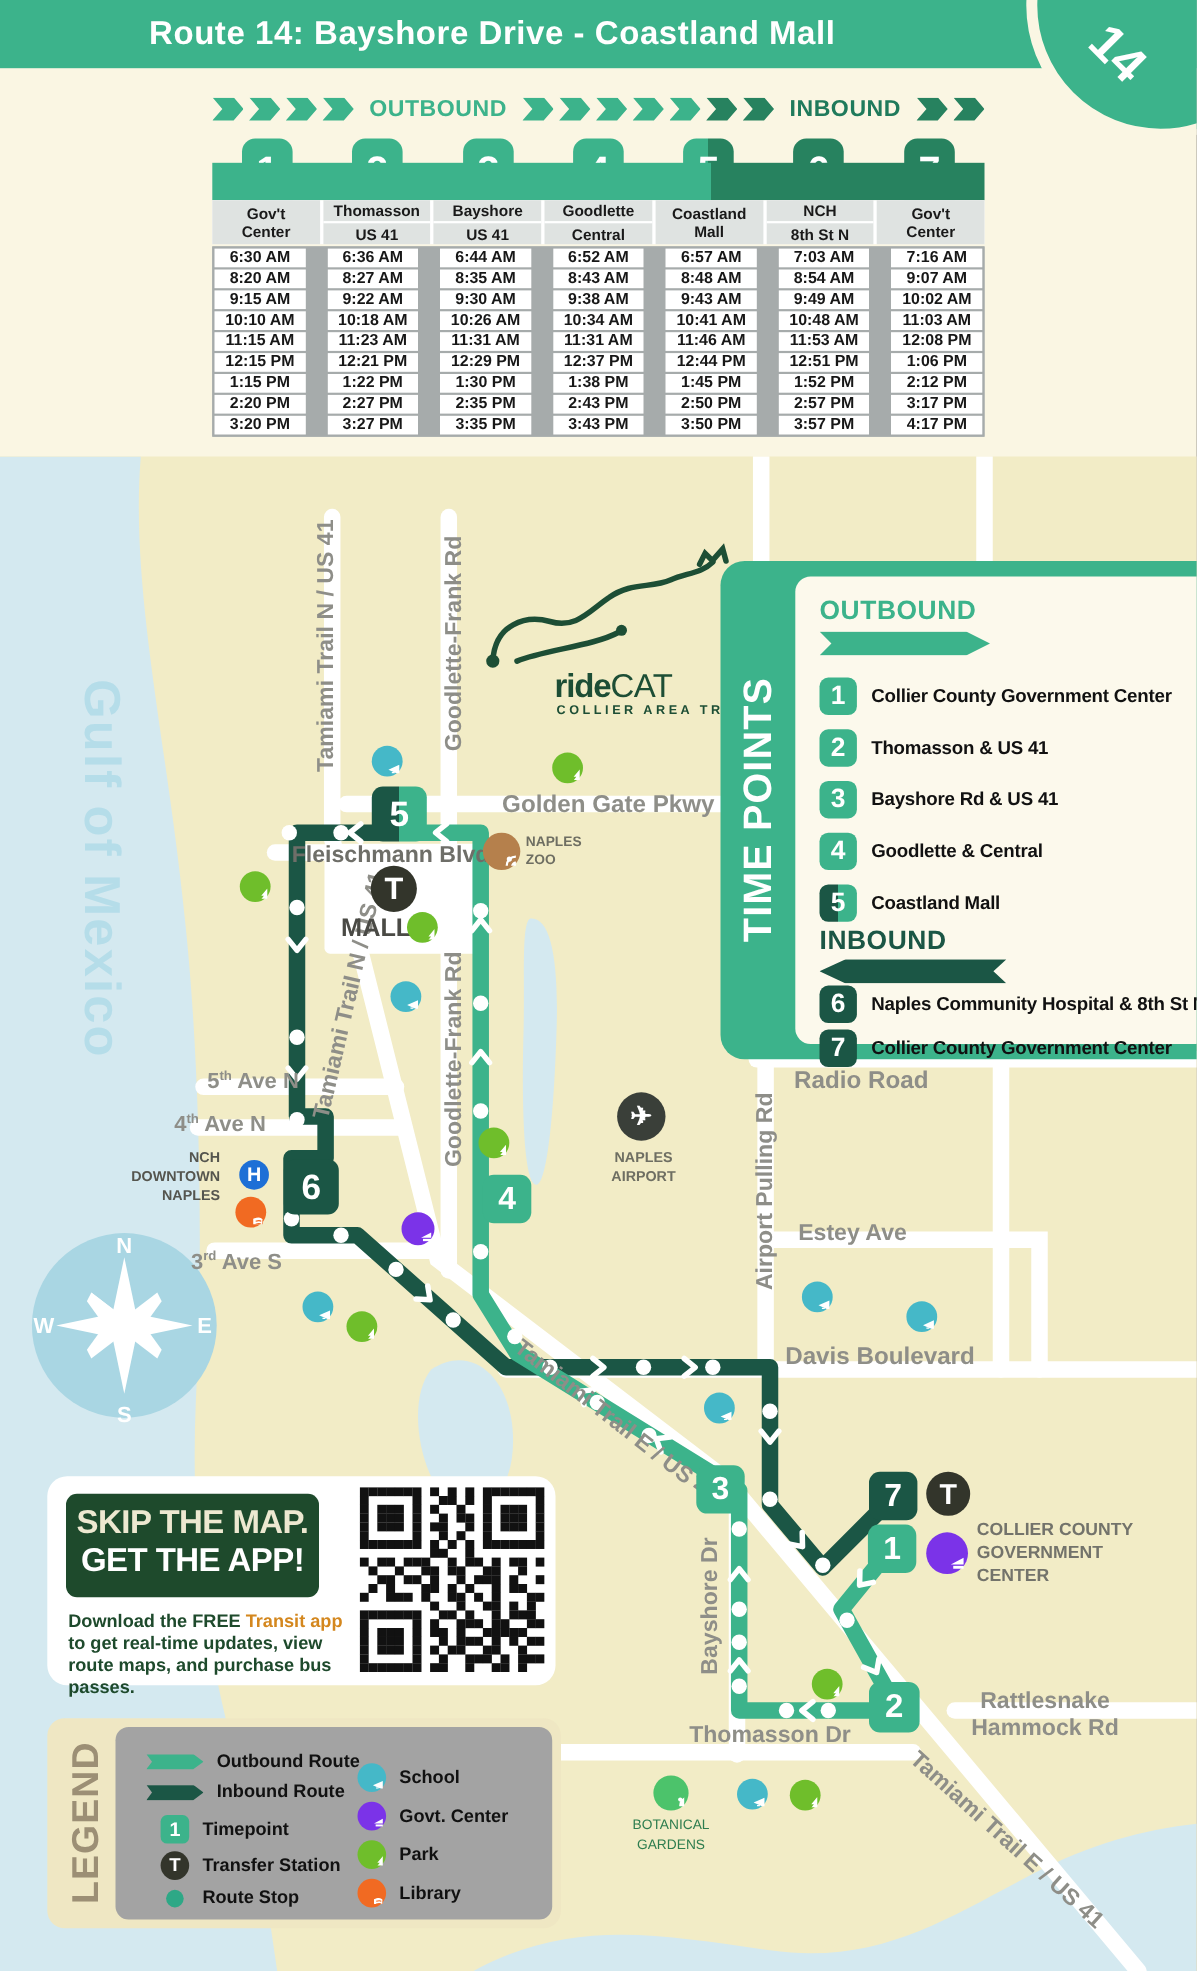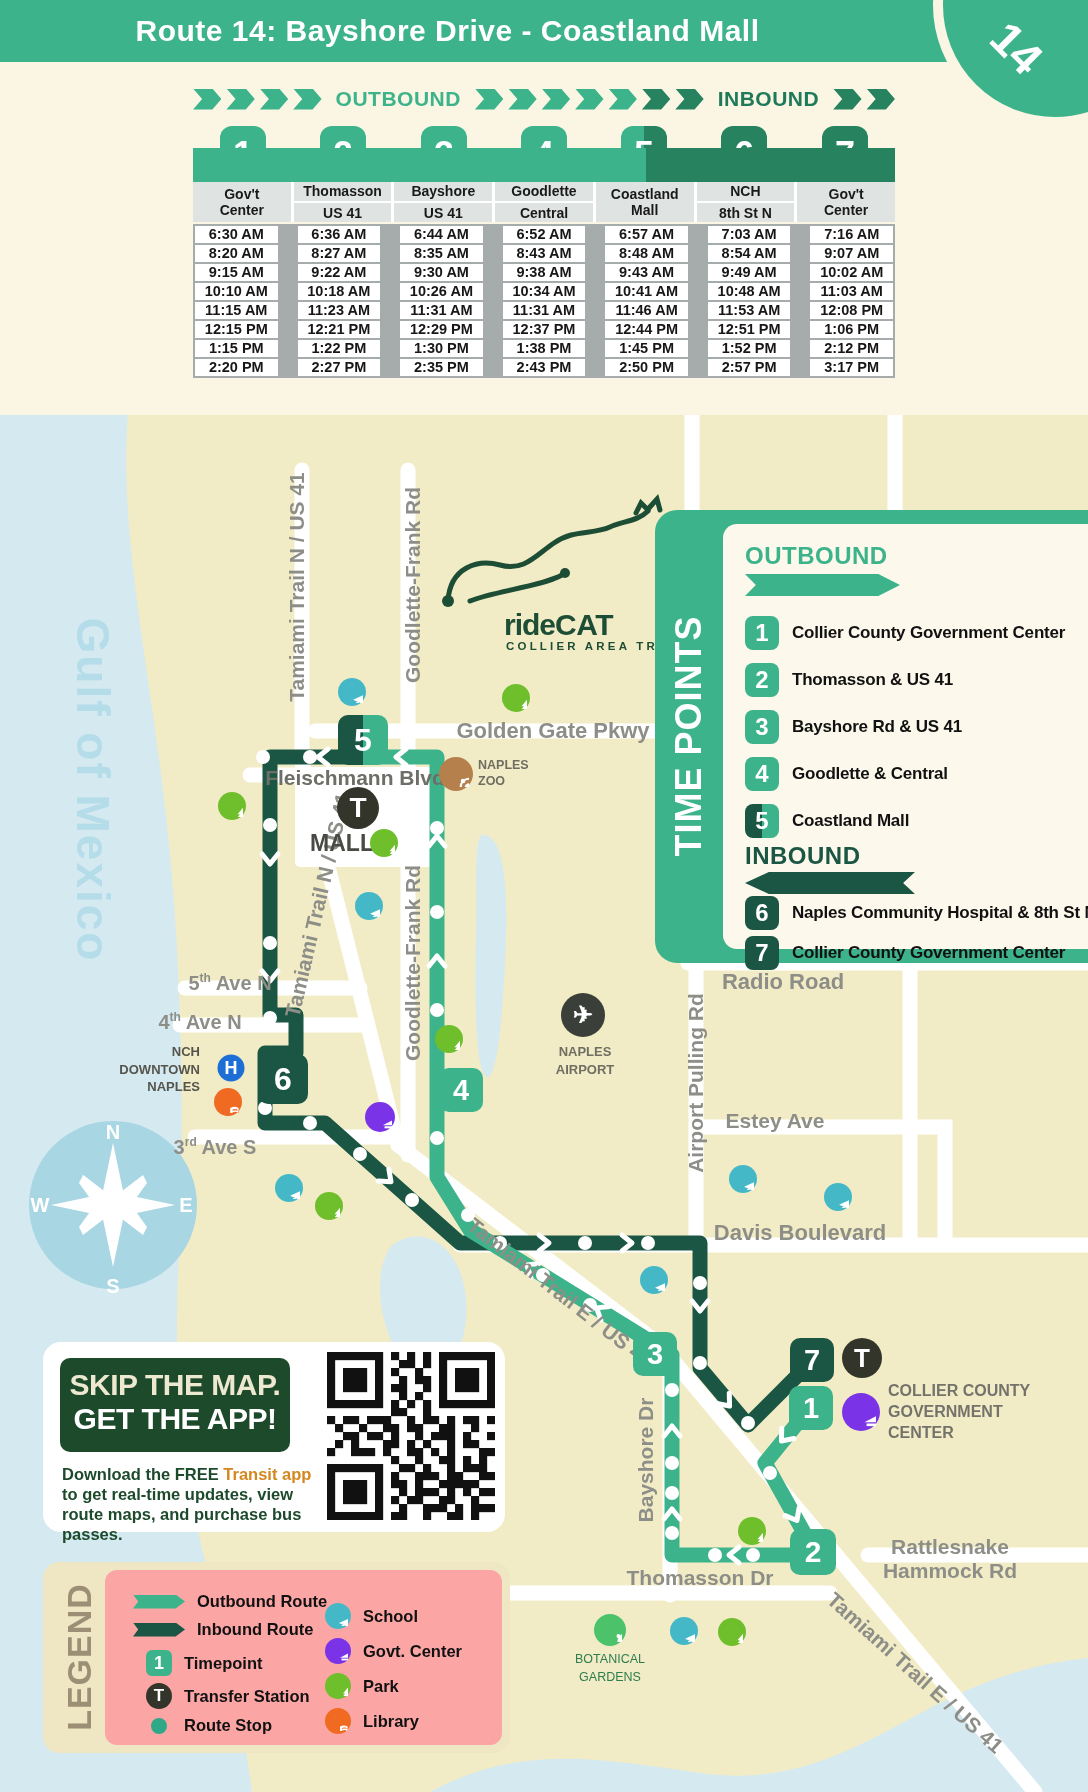--- a/index.html
+++ b/index.html
@@ -75,34 +75,34 @@
   #app .gbox .l2{color:#fff;font-size:30px;font-weight:800;letter-spacing:-.5px;}
   #app .para{position:absolute;left:19px;top:122px;width:250px;font-size:16.5px;font-weight:700;
       color:#1E4A2C;line-height:1.22;}
   #app .para .org{color:#D4871E;}
   #qr{position:absolute;left:284px;top:10px;width:168px;height:168px;}
   
   #legend{position:absolute;left:43px;top:1147px;width:467px;height:191px;background:#EFE7C3;
       border-radius:16px;z-index:6;}
   #legend .ltxt{position:absolute;left:36px;top:95px;transform:translate(-50%,-50%) rotate(-90deg);
       font-size:34px;font-weight:800;color:#9C8F75;letter-spacing:1px;}
-  #legend .inner{position:absolute;left:62px;top:8px;width:397px;height:175px;background:#fca5a5;border-radius:12px;}
+  #legend .inner{position:absolute;left:62px;top:8px;width:397px;height:175px;background:#a3a3a3;border-radius:12px;}
   .lgitem{position:absolute;display:flex;align-items:center;gap:12px;}
   .lgitem .lbl{font-size:16.5px;font-weight:800;color:#111;}
   .lgarrow{width:52px;height:14px;clip-path:polygon(0 0,82% 0,100% 50%,82% 100%,0 100%,10% 50%);}
   .minibadge{width:26px;height:26px;border-radius:6px;background:#3CB38B;color:#fff;font-weight:800;
       font-size:18px;display:flex;align-items:center;justify-content:center;}
   .minicircle{width:26px;height:26px;border-radius:50%;display:flex;align-items:center;
       justify-content:center;color:#fff;font-weight:800;}
   .dot{width:16px;height:16px;border-radius:50%;background:#2EA886;margin:0 5px;}
   
   #logo{position:absolute;left:430px;top:85px;width:230px;height:160px;z-index:2;}
   #logo .wordmark{position:absolute;left:74px;top:108px;font-size:30px;color:#1D4E35;}
   #logo .wordmark .r{font-weight:700;letter-spacing:-1px;}
-  #logo .wordmark .c{font-weight:700;letter-spacing:-.5px;}
+  #logo .wordmark .c{font-weight:400;letter-spacing:-.5px;}
   #logo .tag{position:absolute;left:76px;top:140px;font-size:11.5px;font-weight:800;color:#1D4E35;
       letter-spacing:3.2px;white-space:nowrap;}
   .gulftxt{position:absolute;left:93px;top:375px;transform:translate(-50%,-50%) rotate(90deg);
       font-size:46px;font-weight:800;color:#B5DDE9;letter-spacing:2px;white-space:nowrap;z-index:2;}
   sup{font-size:60%;}
 </style>
 </head>
 <body>
 
 <svg width="0" height="0" style="position:absolute" aria-hidden="true">
@@ -276,20 +276,29 @@
         <div class="tcell">2:12 PM</div>
       </div>
       <div class="trow">
         <div class="tcell">2:20 PM</div>
         <div class="tcell">2:27 PM</div>
         <div class="tcell">2:35 PM</div>
         <div class="tcell">2:43 PM</div>
         <div class="tcell">2:50 PM</div>
         <div class="tcell">2:57 PM</div>
         <div class="tcell">3:17 PM</div>
+      </div>
+      <div class="trow">
+        <div class="tcell">3:20 PM</div>
+        <div class="tcell">3:27 PM</div>
+        <div class="tcell">3:35 PM</div>
+        <div class="tcell">3:43 PM</div>
+        <div class="tcell">3:50 PM</div>
+        <div class="tcell">3:57 PM</div>
+        <div class="tcell">4:17 PM</div>
       </div>
     </div>
 
   <div id="map">
     <svg class="base" width="1088" height="1377" viewBox="0 0 1088 1377">
 
       <path d="M0,0 L128,0 C118,120 152,260 168,420 C180,530 186,700 178,860 C172,1000 192,1120 232,1240 L252,1377 L0,1377 Z" fill="#D4E9F0"></path>
       <path d="M430,1377 C520,1328 600,1344 700,1358 C800,1372 862,1328 940,1288 C990,1262 1040,1248 1088,1243 L1088,1377 Z" fill="#D4E9F0"></path>
       <path d="M482,420 C500,418 508,455 506,520 C504,590 498,660 488,662 C476,664 474,590 476,520 C477,470 474,424 482,420 Z" fill="#D4E9F0"></path>
       <path d="M392,830 C428,806 462,836 466,884 C470,934 446,964 416,954 C386,944 366,862 392,830 Z" fill="#D4E9F0"></path>

